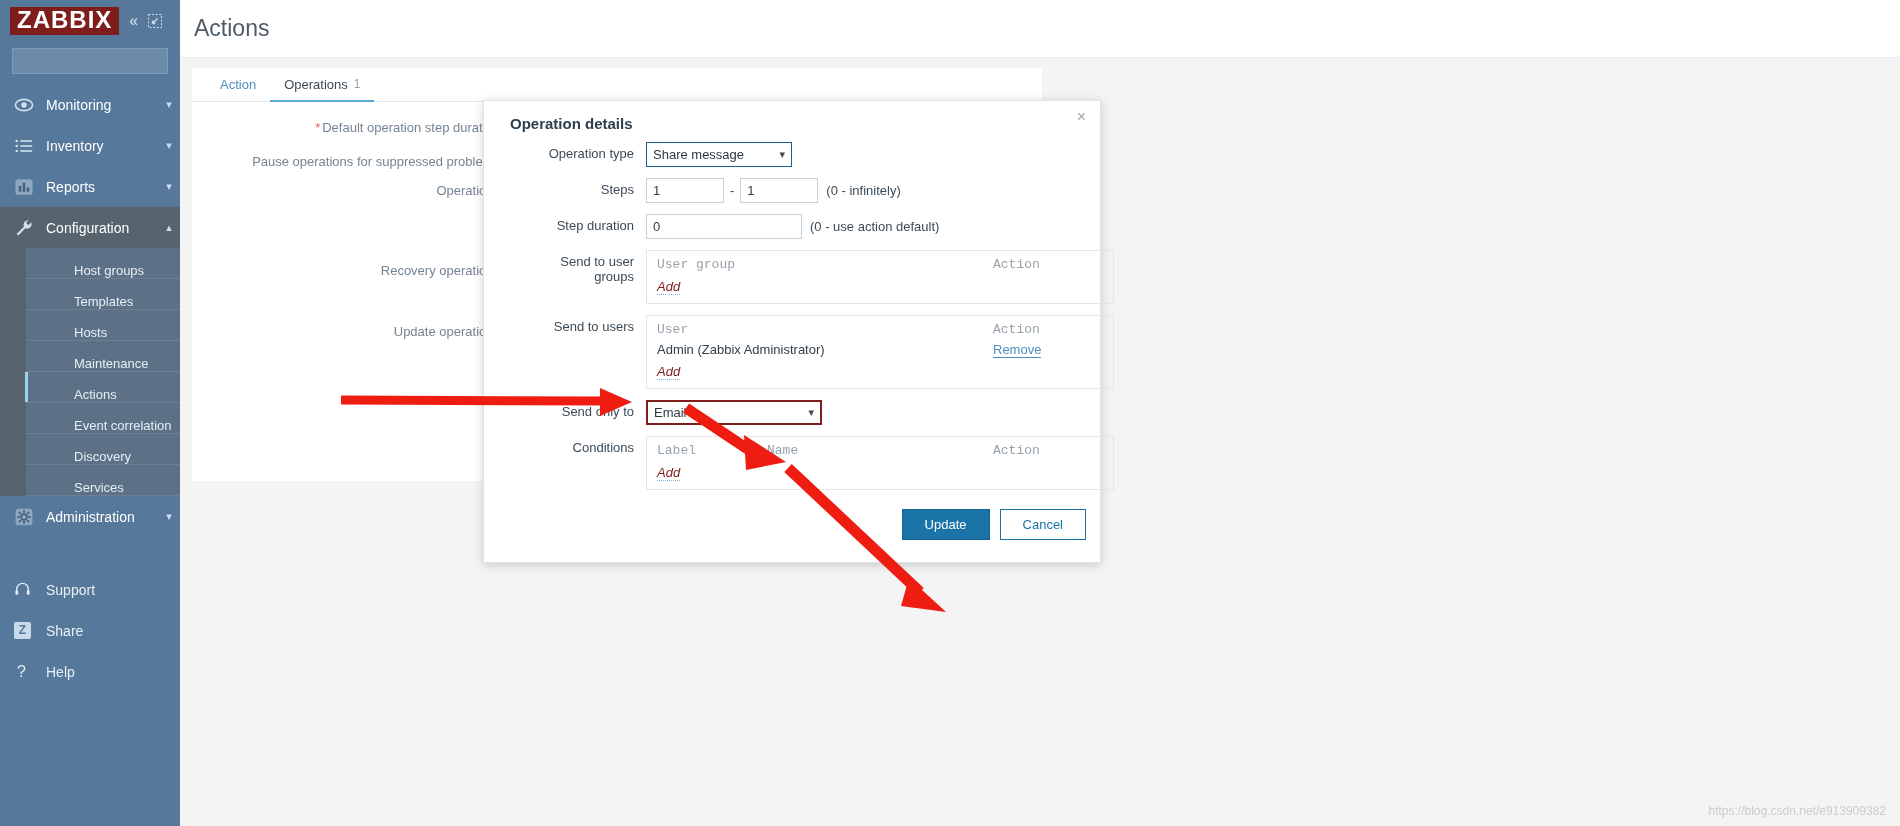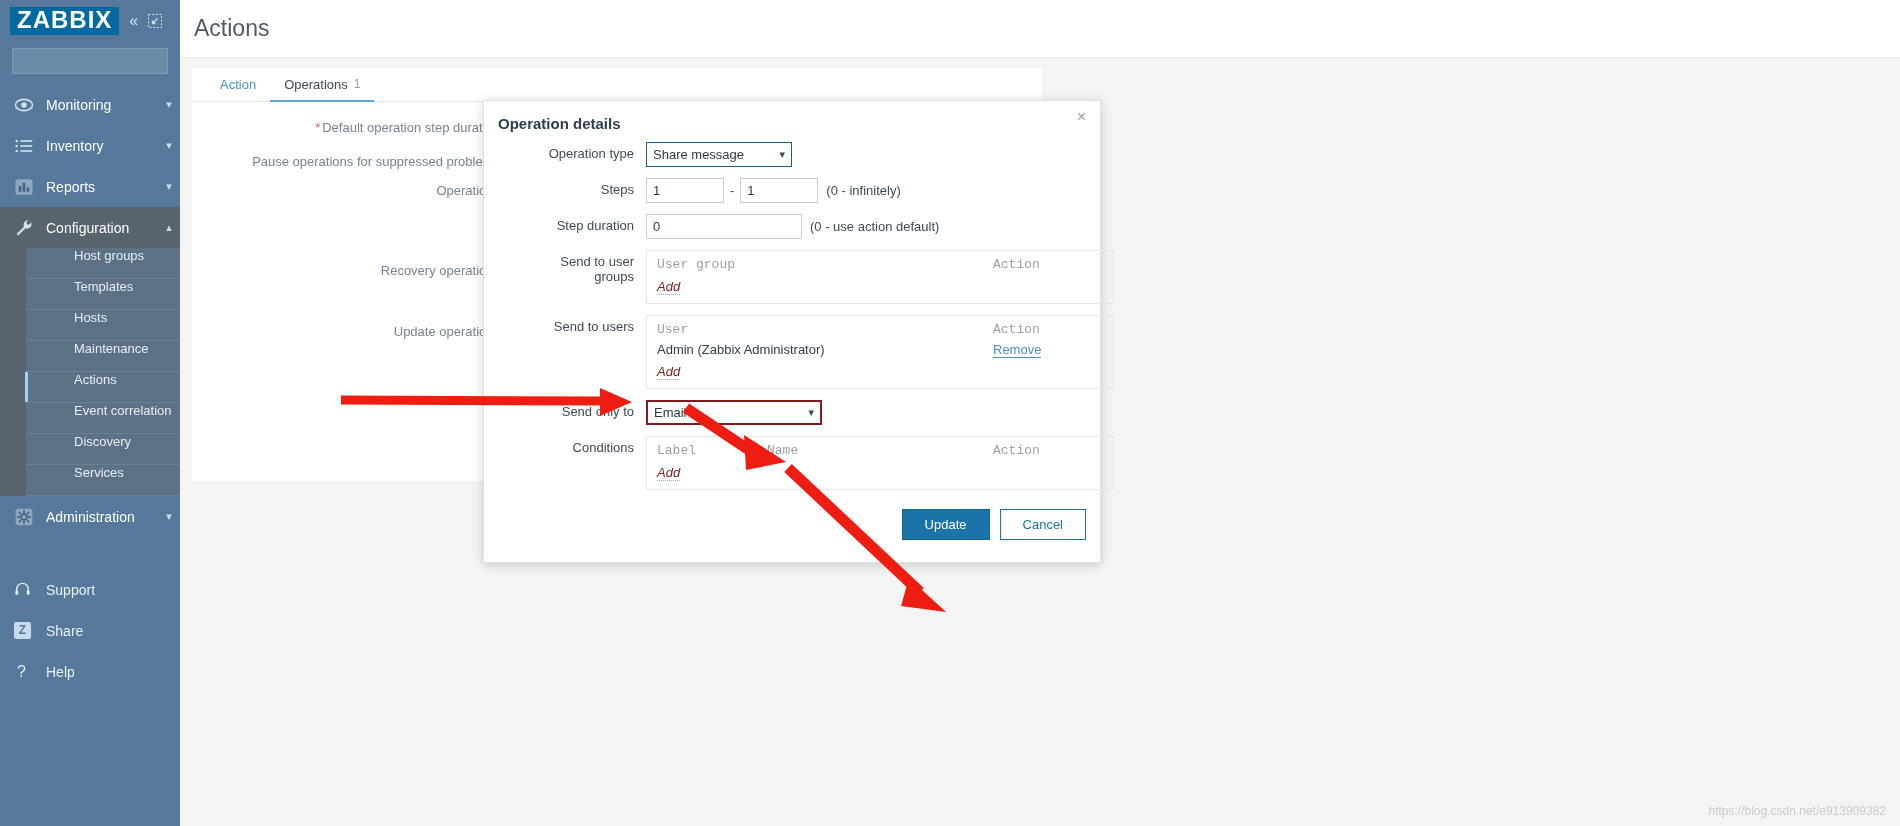--- a/index.html
+++ b/index.html
@@ -28,21 +28,21 @@
     overflow: hidden;
   }
   .logo-row {
     display: flex;
     align-items: center;
     height: 42px;
     padding: 0 10px;
     gap: 10px;
   }
   .logo {
-    background: #0369a1;
+    background: #7f1d1d;
     color: #fff;
     font-size: 24px;
     font-weight: bold;
     letter-spacing: 1px;
     padding: 1px 7px 3px 7px;
     line-height: 1;
     font-family: "Liberation Sans", sans-serif;
   }
   .collapse-icon, .fullscreen-icon {
     color: #d6e3ee;
@@ -99,21 +99,21 @@
   }
   .nav-item.active {
     background: #58646d;
   }
   .subnav {
     background: #58646d;
   }
   .subnav .sub-item {
     height: 31px;
     display: flex;
-    align-items: flex-start;
+    align-items: flex-end;
     padding-left: 48px;
     color: #e6eef5;
     font-size: 13px;
     cursor: pointer;
     background: #5d7186;
     border-bottom: 1px solid #6b7f93;
     margin-left: 26px;
     position: relative;
   }
   .subnav .sub-item.selected::before {
@@ -279,21 +279,21 @@
     width: 618px;
     background: #fff;
     border: 1px solid #dfe3e6;
     box-shadow: 0 2px 10px rgba(0,0,0,.18);
     z-index: 40;
     padding: 0 0 22px 0;
   }
   .modal-head {
     display: flex;
     align-items: flex-start;
-    padding: 14px 14px 10px 14px;
+    padding: 14px 14px 10px 26px;
   }
   .modal-title {
     font-size: 15px;
     font-weight: bold;
     color: #2c3e50;
     flex: 1;
   }
   .modal-close {
     color: #9aa4ad;
     font-size: 16px;

